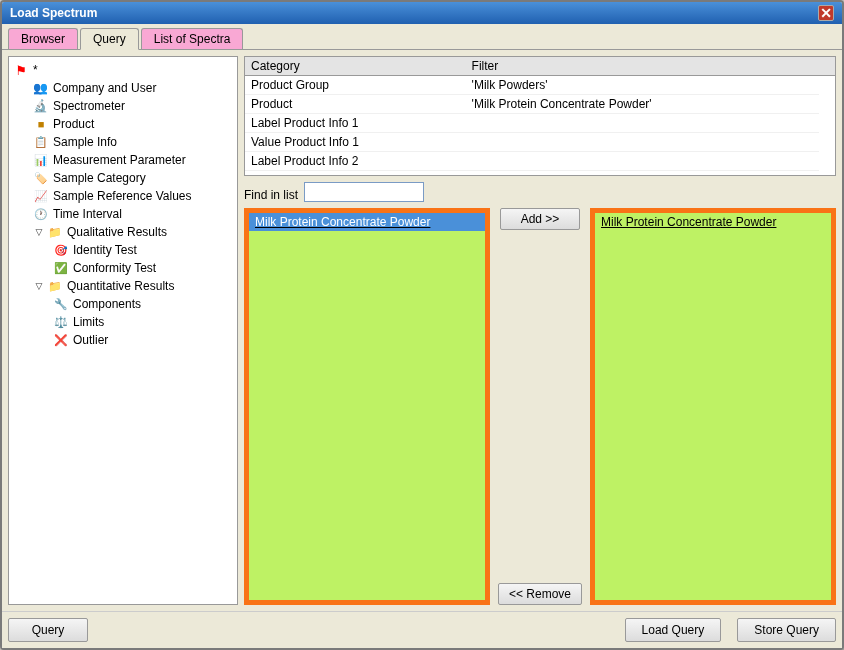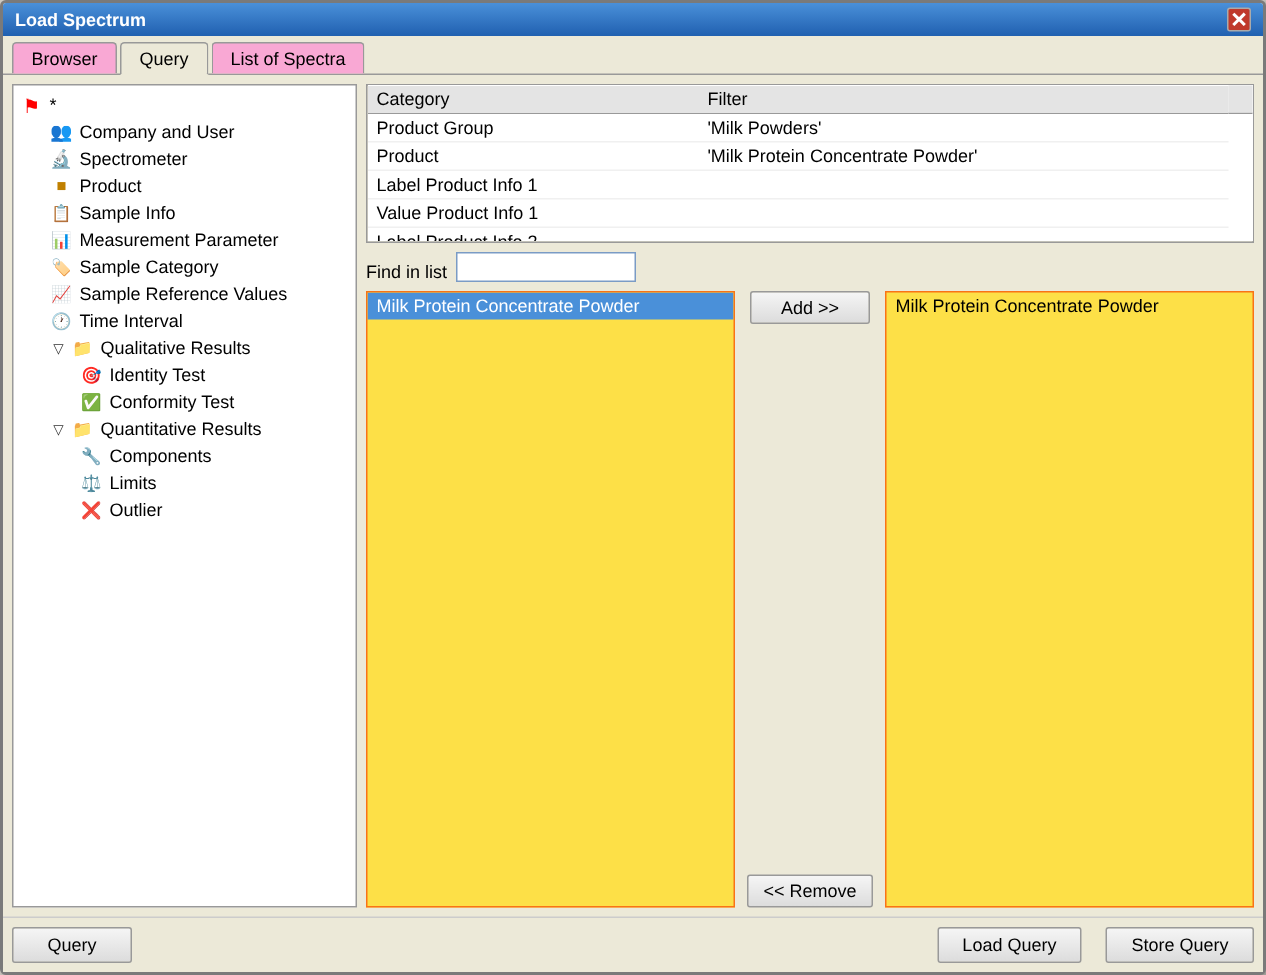--- a/index.html
+++ b/index.html
@@ -181,23 +181,24 @@
     }
 
     .lists-row {
       display: flex;
       flex: 1;
       gap: 0;
     }
 
     .list-box {
       flex: 1;
-      border: 1px solid #f97316;
-      background: #fde047;
+      border: 5px solid #f97316;
+      background: #bef264;
       overflow-y: auto;
+      text-decoration: underline;
     }
 
     .list-box-item {
       padding: 2px 6px;
       cursor: pointer;
       font-size: 12px;
     }
 
     .list-box-item.selected {
       background: #4a90d9;
@@ -249,21 +250,21 @@
       cursor: pointer;
       font-size: 12px;
       min-width: 80px;
       border-radius: 2px;
     }
 
     .filter-table-wrapper {
       border: 1px solid #999;
       background: white;
       overflow-y: scroll;
-      height: 106px;
+      height: 120px;
       position: relative;
     }
   </style>
 </head>
 <body>
 
 <div class="window">
 
   <div class="title-bar">
     <span class="title-bar-title">Load Spectrum</span>

